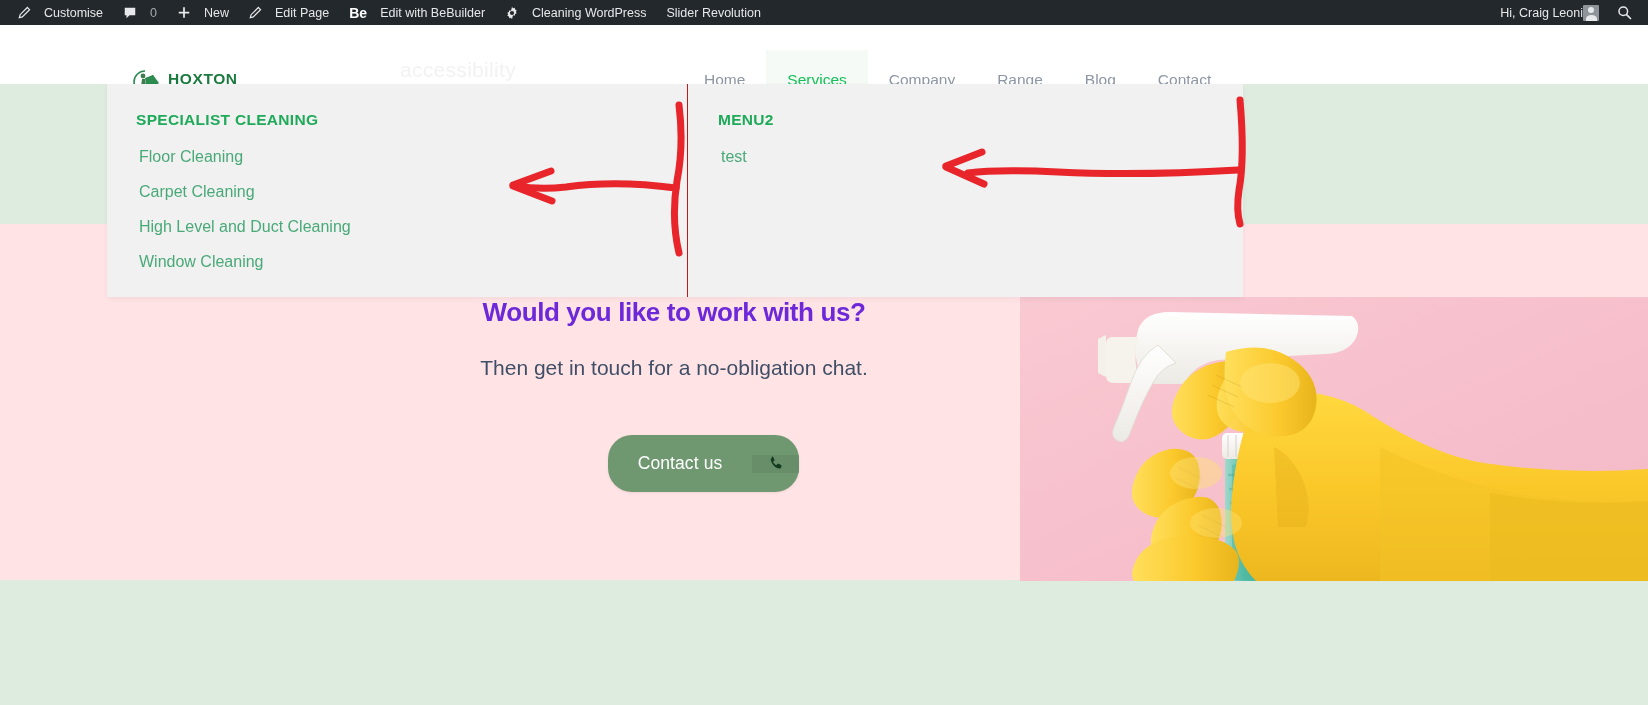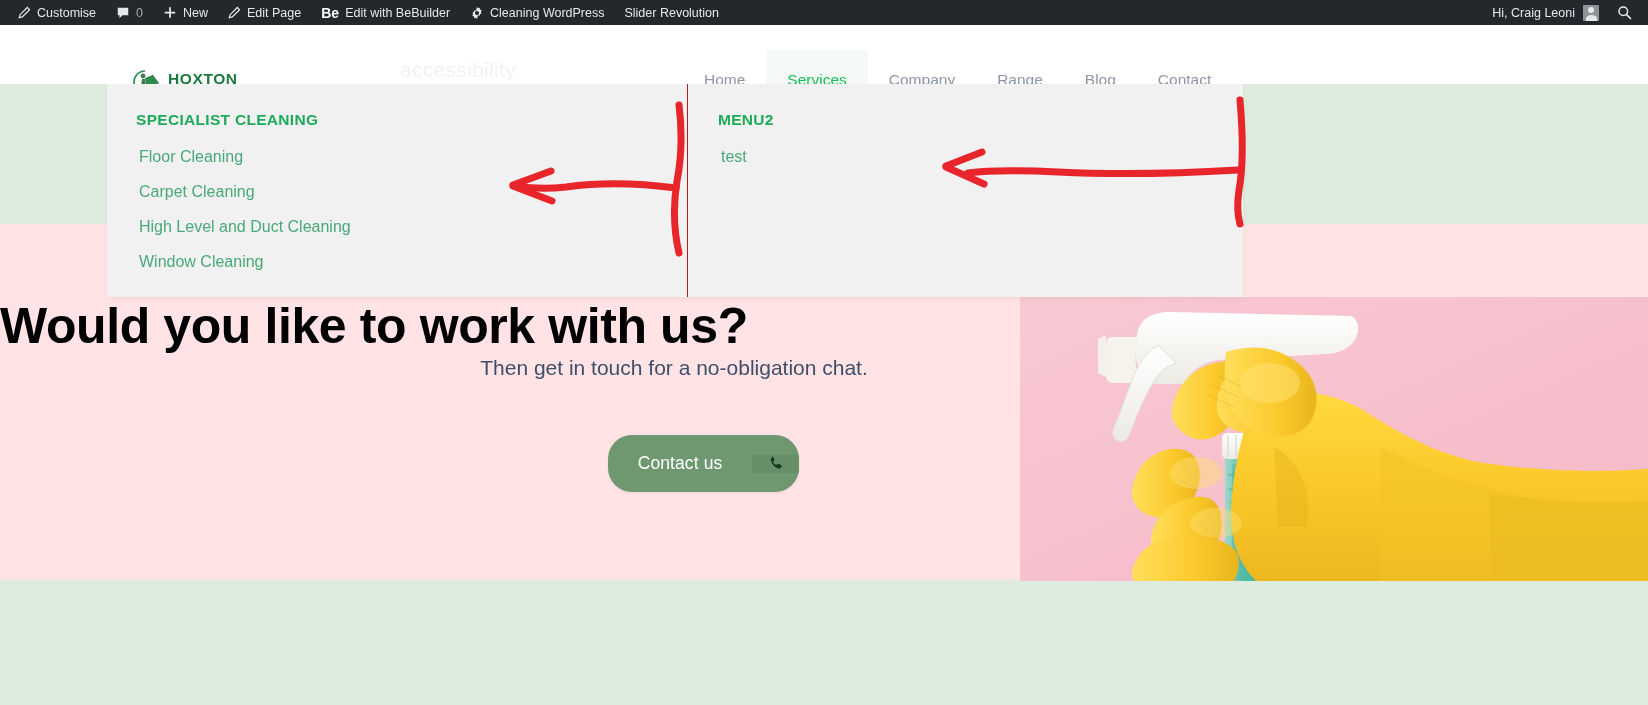--- a/index.html
+++ b/index.html
@@ -12,23 +12,23 @@
   #page { position: relative; width: 1648px; height: 705px; overflow: hidden; background:#fff; }
 
   
   .adminbar {
     position: absolute; top:0; left:0; width:1648px; height:25px;
     background:#23282d; color:#ccd0d4;
     display:flex; align-items:center;
     font-size:12.5px; z-index:200;
   }
   .ab-left { display:flex; align-items:center; padding-left:8px; gap:0px; }
-  .ab-item { display:flex; align-items:center; gap:6px; padding:0 10px; height:25px; color:#e6e8ea; white-space:nowrap; cursor:pointer; }
+  .ab-item { display:flex; align-items:center; gap:13px; padding:0 10px; height:25px; color:#e6e8ea; white-space:nowrap; cursor:pointer; }
   .ab-right { margin-left:auto; display:flex; align-items:center; padding-right:6px; }
-  .ab-greet { color:#e6e8ea; font-size:12.5px; padding:0 8px; display:flex; align-items:center; gap:8px; }
+  .ab-greet { color:#e6e8ea; font-size:12.5px; padding:0 8px; display:flex; align-items:center; }
   .avatar { width:16px; height:16px; background:#8f949a; display:inline-block; position:relative; overflow:hidden; border-radius:1px; }
   .avatar::before { content:""; position:absolute; width:6px; height:6px; border-radius:50%; background:#e7e9ea; left:5px; top:2.5px; }
   .avatar::after { content:""; position:absolute; width:11px; height:7px; border-radius:50% 50% 0 0; background:#e7e9ea; left:2.5px; top:10px; }
   .ab-search { padding:0 10px; display:flex; align-items:center; cursor:pointer; }
   .ico { display:inline-block; line-height:0; }
   .ico svg { display:block; }
 
   
   .siteheader {
     position:absolute; top:25px; left:0; width:1648px; height:59px;
@@ -59,22 +59,22 @@
 
   
   .hero-photo {
     position:absolute; left:1020px; top:297px; width:628px; height:284px;
     overflow:hidden;
   }
   .hero-photo svg { position:absolute; left:0; top:0; }
 
   
   .cta-title {
-    position:absolute; left:0; top:297px; width:1348px; text-align:left;
-    font-size:50px; font-weight:bold; color:#000000; letter-spacing:-.4px;
+    position:absolute; left:0; top:297px; width:1348px; text-align:center;
+    font-size:26px; font-weight:bold; color:#6d28d9; letter-spacing:-.4px;
   }
   .cta-sub {
     position:absolute; left:0; top:356px; width:1348px; text-align:center;
     font-size:21px; color:#3f4f67; font-weight:400;
   }
   .cta-btn {
     position:absolute; left:608px; top:435px; width:191px; height:57px;
     background:#6f9871; border-radius:24px; display:flex; align-items:center;
     overflow:hidden; cursor:pointer; box-shadow:0 1px 3px rgba(0,0,0,.07);
   }

